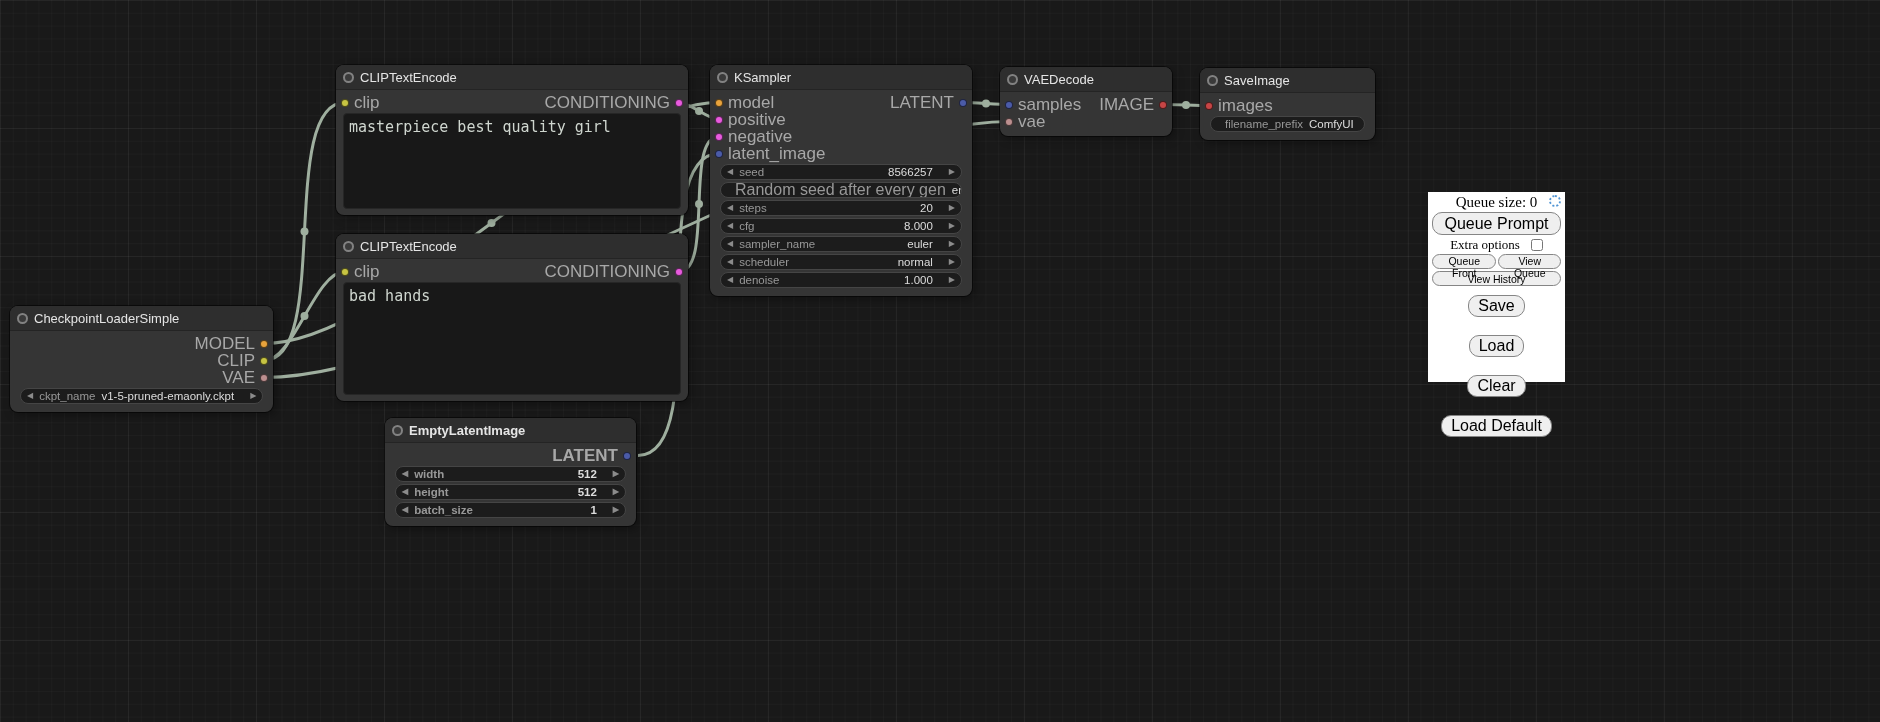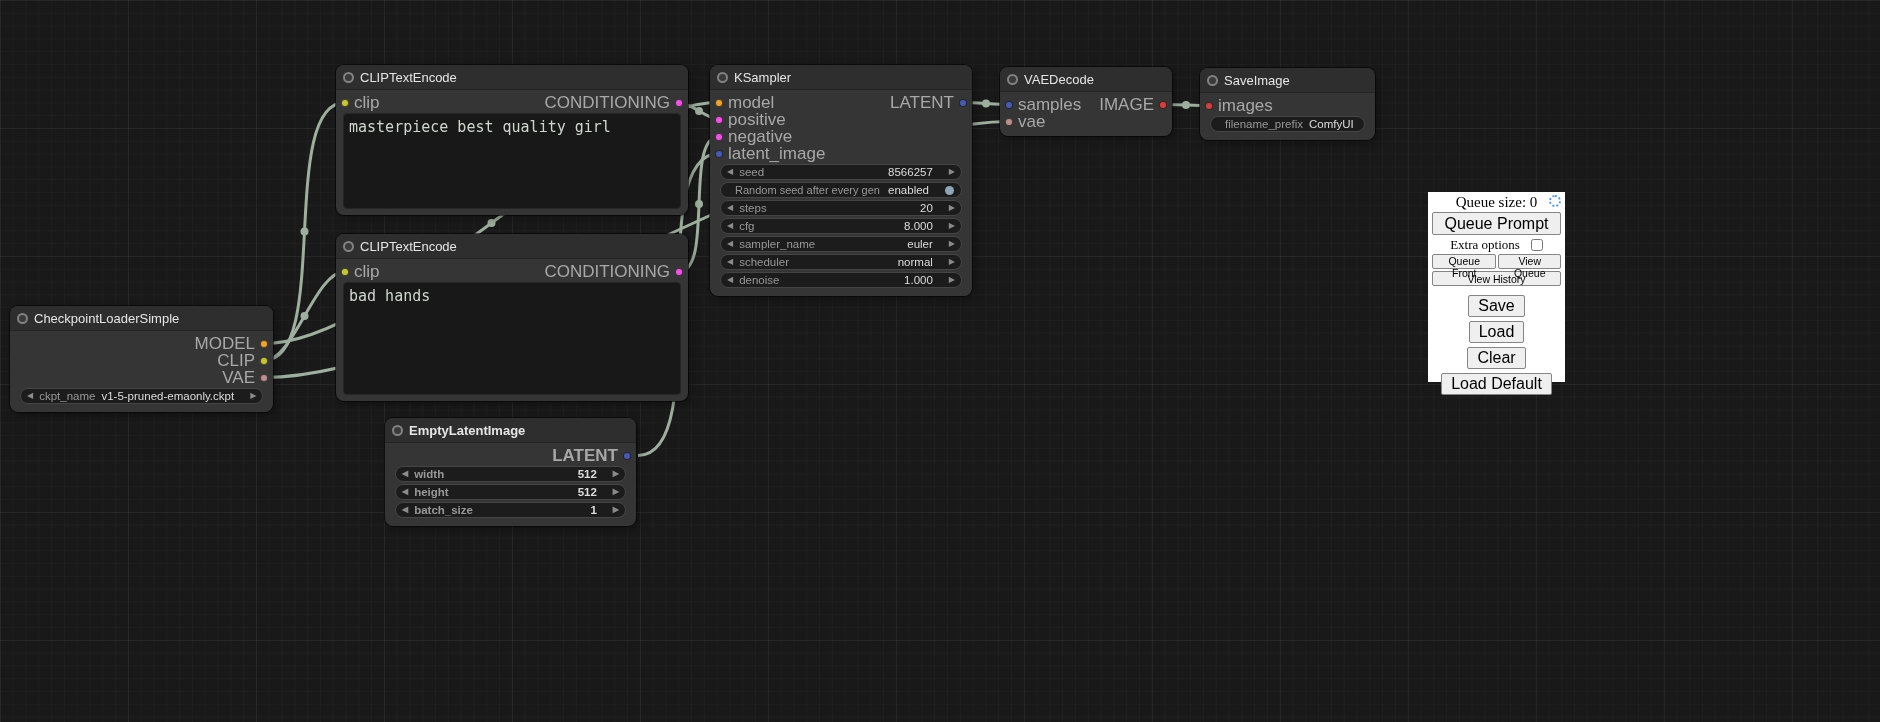--- a/index.html
+++ b/index.html
@@ -45,21 +45,21 @@
   .slabel.out-l{right:18px;}
   .widget{
     height:16px;margin:2px 10px;background:#1c1c1c;border:1px solid #454545;
     border-radius:9px;display:flex;align-items:center;box-sizing:border-box;
     padding:0 6px;font-size:11.5px;overflow:hidden;
   }
   .warrow{flex:0 0 auto;font-size:8px;color:#8b8b8b;line-height:1;}
   .wlabel{flex:0 0 auto;color:#989898;margin:0 6px;white-space:nowrap;}
   .wvalue{flex:1 1 auto;text-align:right;color:#dcdcdc;margin-right:16px;white-space:nowrap;}
   .widget.noarrow .wlabel{margin-left:8px;}
-  .widget.toggle .wlabel{font-size:11px;}
+  .widget.toggle .wlabel{font-size:16px;}
   .knob{
     flex:0 0 auto;width:9px;height:9px;border-radius:50%;
     background:#8fa4b4;margin-right:1px;
   }
   .ntext-area{
     display:block;margin:2px 7px 0 7px;width:338px;box-sizing:border-box;
     background:#181818;border:1px solid #262626;border-radius:4px;
     color:#cfd6cf;font-family:"DejaVu Sans Mono",monospace;font-size:15px;
     padding:4px 5px;resize:none;outline:none;overflow:hidden;
   }
@@ -71,32 +71,32 @@
   .menu-header{
     display:flex;align-items:center;justify-content:center;position:relative;
     font-family:"Liberation Serif",serif;font-size:15px;height:16px;
   }
   .gear{
     position:absolute;right:0;top:1px;width:8px;height:8px;border-radius:50%;
     border:2px dotted #5296d5;box-sizing:content-box;
   }
   button{
     font-family:"Liberation Sans",sans-serif;background:#efefef;
-    border:1px solid #858585;border-radius:2px;color:#000;cursor:pointer;
+    border:1px solid #858585;border-radius:10px;color:#000;cursor:pointer;
   }
   .queue-prompt{display:block;width:100%;height:23px;font-size:16px;margin:2px 0 1px 0;}
   .extra-row{
     display:flex;align-items:center;justify-content:center;gap:11px;height:17px;
     font-family:"Liberation Serif",serif;font-size:13px;
   }
   .extra-row input{width:12px;height:12px;margin:0;}
   .btn-row{display:flex;gap:2px;margin-top:1px;}
   .small-btn{flex:1 1 auto;font-size:10.5px;height:15px;padding:0 2px;}
   .small-btn.full{display:block;width:100%;margin-top:2px;}
-  .big-btns{margin-top:9px;display:flex;flex-direction:column;align-items:center;gap:4px;}
+  .big-btns{margin-top:9px;display:flex;flex-direction:column;align-items:center;gap:18px;}
   .big-btns button{font-size:16px;height:22px;padding:0 9px;}
 </style>
 </head>
 <body>
 
 <div id="canvas">
   <svg id="wires" width="1880" height="722">
       <path d="M 264 343.5 C 392.72111326429706 343.5 590.2788867357029 102.5 719 102.5" fill="none" stroke="#9FAF9F" stroke-width="3"></path>
       <circle cx="491.5" cy="223" r="4" fill="#9FAF9F"></circle>
       <path d="M 264 360.5 C 331.6040864149498 360.5 277.3959135850502 102.5 345 102.5" fill="none" stroke="#9FAF9F" stroke-width="3"></path>

